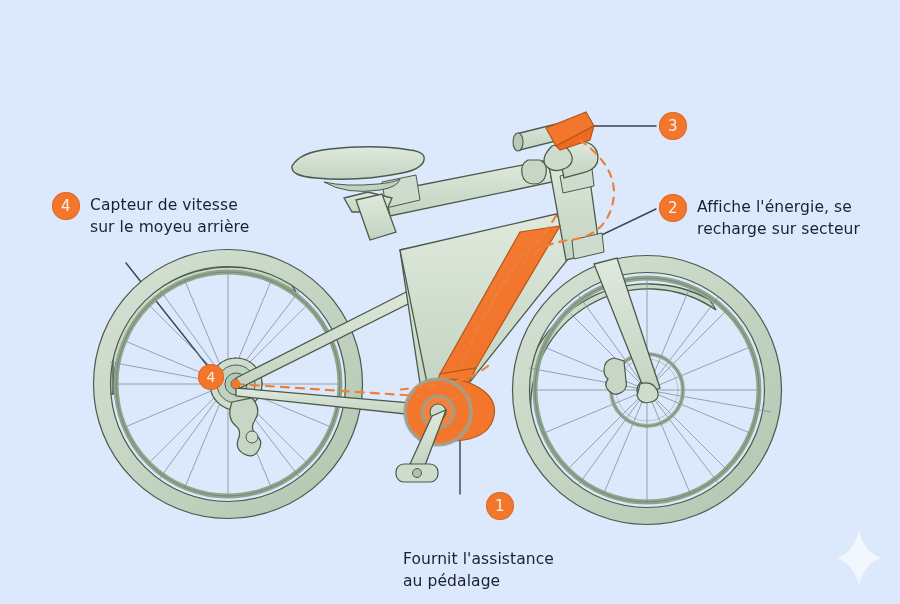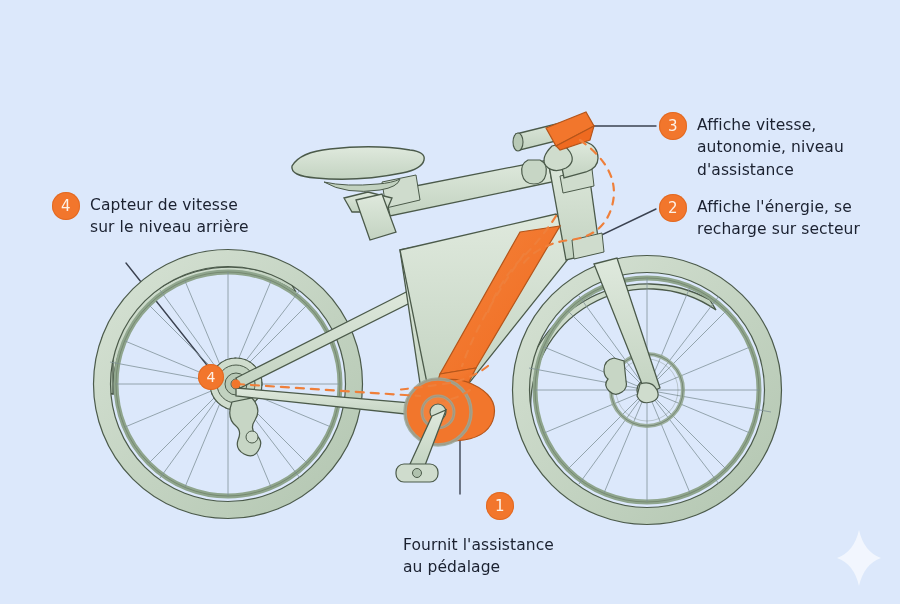--- a/index.html
+++ b/index.html
@@ -64,21 +64,21 @@
   }
   .callout.stacked .calltext {
     text-align: left;
   }
 
   
   #callout-3 { left: 659px; top: 112px; }
   #callout-2 { left: 659px; top: 194px; }
   #callout-4 { left: 52px;  top: 192px; }
   #callout-1 { left: 446px; top: 492px; }
-  #callout-1 .calltext { align-self: flex-start; margin-left: -43px; margin-top: 6px; }
+  #callout-1 .calltext { align-self: flex-start; margin-left: -43px; margin-top: 20px; }
 
   
   #badge-hub {
     position: absolute;
     left: 198px;
     top: 364px;
   }
 </style>
 </head>
 <body>
@@ -302,35 +302,32 @@
 
       <g>
         <path d="M859 530 q5 22 22 28 q-17 6 -22 28 q-5 -22 -22 -28 q17 -6 22 -28 Z" fill="#ffffff" opacity="0.62"></path>
       </g>
 
     </g>
   </svg>
 
   <div class="callout" id="callout-3">
     <div class="badge">3</div>
-    <div class="calltext">Affiche vitesse,
-autonomie, niveau
-d'assistance</div>
   </div>
 
   <div class="callout" id="callout-2">
     <div class="badge">2</div>
     <div class="calltext">Affiche l'énergie, se
 recharge sur secteur</div>
   </div>
 
   <div class="callout" id="callout-4">
     <div class="badge">4</div>
     <div class="calltext">Capteur de vitesse
-sur le niveau arrière</div>
+sur le moyeu arrière</div>
   </div>
 
   <div class="callout stacked" id="callout-1">
     <div class="badge">1</div>
     <div class="calltext">Fournit l'assistance
 au pédalage</div>
   </div>
 
   <div class="badge small" id="badge-hub">4</div>
 

